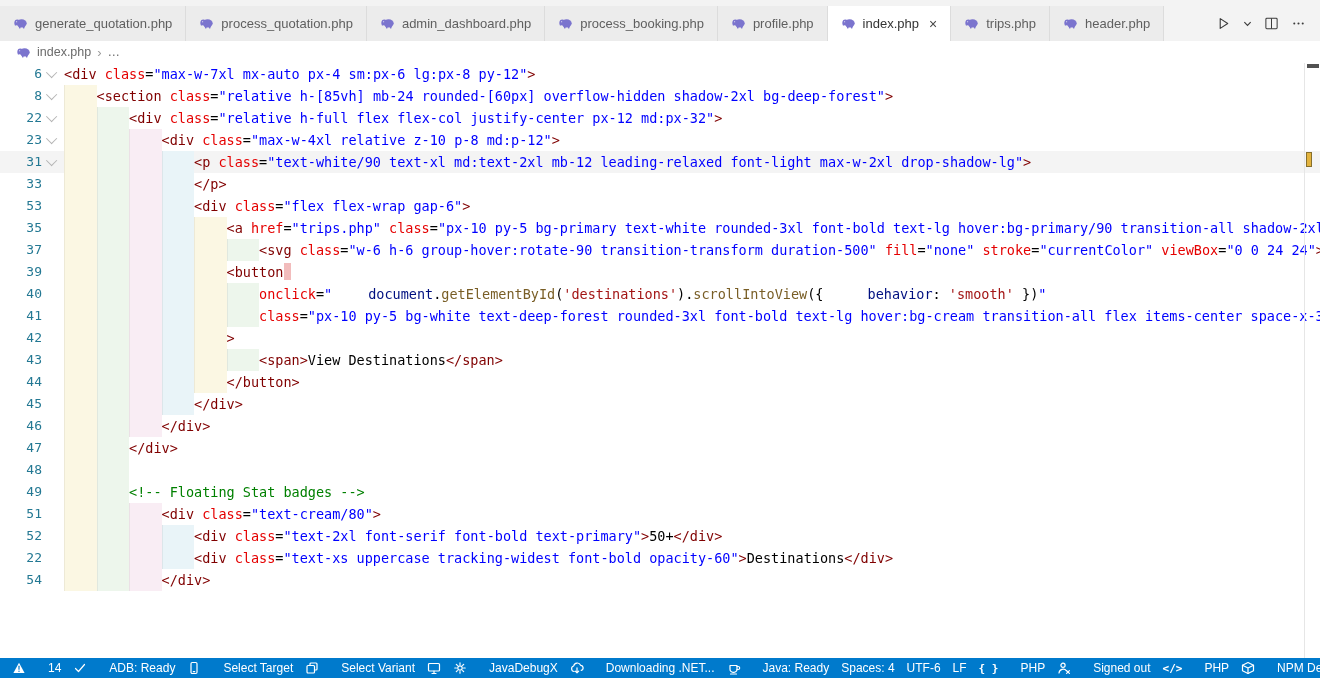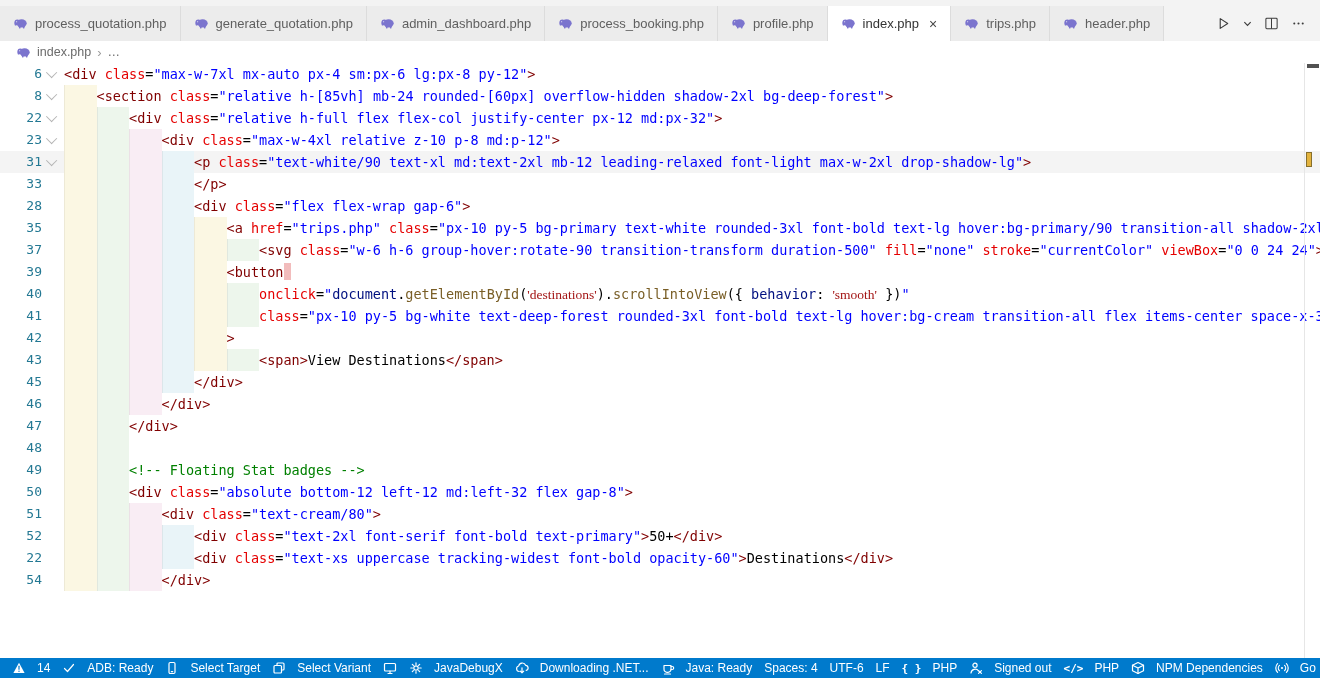--- a/index.html
+++ b/index.html
@@ -29,34 +29,34 @@
   .gutter{flex:0 0 64px;display:flex;}
   .num{width:42px;text-align:right;color:var(--line-number,#237893);font-size:13px;}
   .fold{width:22px;display:flex;align-items:center;justify-content:center;}
   .chev{width:7px;height:7px;border-left:1.4px solid #b4b4b4;border-bottom:1.4px solid #b4b4b4;
         transform:rotate(-45deg) translateY(-2px);}
   .lc{display:flex;flex:1;min-width:0;overflow:hidden;}
   .band{flex:0 0 4ch;height:22px;box-shadow:inset 1px 0 0 rgba(0,0,0,0.055);}
   .code-text{white-space:pre;}
   .tk-t{color:var(--tag,#800000);} .tk-a{color:var(--attr,#e50000);}
   .tk-s{color:var(--string,#0000ff);} .tk-x{color:var(--plain,#000);}
-  .tk-c{color:var(--comment,#008000);} .tk-v{color:var(--js-var,#001080);}
-  .tk-f{color:var(--js-fn,#795e26);} .tk-r{color:var(--js-str,#a31515);font-family:Liberation Serif, serif;}
+  .tk-c{color:var(--comment,#008000);} .tk-v{color:var(--js-var,#001080);margin-left:36px;}
+  .tk-f{color:var(--js-fn,#795e26);} .tk-r{color:var(--js-str,#a31515);}
   .cursor-block{display:inline-block;width:7px;height:17px;background:#f2bcbc;vertical-align:-3px;margin-left:1px;}
 
   .ruler{position:absolute;top:0;right:0;width:15px;height:100%;border-left:1px solid #e6e6e6;}
   .scroll-marker{position:absolute;top:1px;left:2px;width:12px;height:4px;background:#515151;}
   .warn-marker{position:absolute;top:89px;left:1px;width:6px;height:15px;
                background:var(--warning-marker,#e3b33e);border:1px solid #876f2c;box-sizing:border-box;}
 
   
   .statusbar{height:20px;background:var(--statusbar-bg,#007acc);color:#fff;display:flex;
              justify-content:space-between;align-items:center;padding:0 6px;font-size:12px;}
   .sb-group{display:flex;align-items:center;height:100%;}
-  .sb-item{display:flex;align-items:center;gap:11px;padding:0 6px;height:100%;white-space:nowrap;cursor:default;}
+  .sb-item{display:flex;align-items:center;gap:22px;padding:0 6px;height:100%;white-space:nowrap;cursor:default;}
   .sb-item svg{display:block;}
   .icon-wrap{position:relative;display:flex;align-items:center;}
   .sb-text-icon{font-family:"DejaVu Sans Mono",monospace;font-size:11px;font-weight:bold;}
 </style>
 </head>
 <body>
 
 <div class="app">
   <div class="tabbar">
     <div class="tabs">
@@ -64,34 +64,34 @@
           <span class="ticon">
             <svg width="15" height="15" viewBox="0 0 16 16" fill="currentColor">
               <ellipse cx="9.2" cy="7.8" rx="5.4" ry="4.4"></ellipse>
               <circle cx="4.6" cy="6.8" r="3.1"></circle>
               <path d="M2.7 6C1.6 6.9 1.3 9 2.2 10.4l1.5-.9c-.5-.8-.5-2 0-2.7z"></path>
               <rect x="6.3" y="10.2" width="1.8" height="3" rx=".6"></rect>
               <rect x="10.5" y="10.2" width="1.8" height="3" rx=".6"></rect>
               <circle cx="3.9" cy="6.1" r=".55" fill="#fff"></circle>
             </svg>
           </span>
+          <span>generate_quotation.php</span>
+        </div>
+        <div class="tab">
+          <span class="ticon">
+            <svg width="15" height="15" viewBox="0 0 16 16" fill="currentColor">
+              <ellipse cx="9.2" cy="7.8" rx="5.4" ry="4.4"></ellipse>
+              <circle cx="4.6" cy="6.8" r="3.1"></circle>
+              <path d="M2.7 6C1.6 6.9 1.3 9 2.2 10.4l1.5-.9c-.5-.8-.5-2 0-2.7z"></path>
+              <rect x="6.3" y="10.2" width="1.8" height="3" rx=".6"></rect>
+              <rect x="10.5" y="10.2" width="1.8" height="3" rx=".6"></rect>
+              <circle cx="3.9" cy="6.1" r=".55" fill="#fff"></circle>
+            </svg>
+          </span>
           <span>process_quotation.php</span>
-        </div>
-        <div class="tab">
-          <span class="ticon">
-            <svg width="15" height="15" viewBox="0 0 16 16" fill="currentColor">
-              <ellipse cx="9.2" cy="7.8" rx="5.4" ry="4.4"></ellipse>
-              <circle cx="4.6" cy="6.8" r="3.1"></circle>
-              <path d="M2.7 6C1.6 6.9 1.3 9 2.2 10.4l1.5-.9c-.5-.8-.5-2 0-2.7z"></path>
-              <rect x="6.3" y="10.2" width="1.8" height="3" rx=".6"></rect>
-              <rect x="10.5" y="10.2" width="1.8" height="3" rx=".6"></rect>
-              <circle cx="3.9" cy="6.1" r=".55" fill="#fff"></circle>
-            </svg>
-          </span>
-          <span>generate_quotation.php</span>
         </div>
         <div class="tab">
           <span class="ticon">
             <svg width="15" height="15" viewBox="0 0 16 16" fill="currentColor">
               <ellipse cx="9.2" cy="7.8" rx="5.4" ry="4.4"></ellipse>
               <circle cx="4.6" cy="6.8" r="3.1"></circle>
               <path d="M2.7 6C1.6 6.9 1.3 9 2.2 10.4l1.5-.9c-.5-.8-.5-2 0-2.7z"></path>
               <rect x="6.3" y="10.2" width="1.8" height="3" rx=".6"></rect>
               <rect x="10.5" y="10.2" width="1.8" height="3" rx=".6"></rect>
               <circle cx="3.9" cy="6.1" r=".55" fill="#fff"></circle>
@@ -284,21 +284,21 @@
           <div class="lc">
             <span class="band" style="background: rgb(251, 247, 227);"></span>
             <span class="band" style="background: rgb(237, 246, 236);"></span>
             <span class="band" style="background: rgb(249, 237, 244);"></span>
             <span class="band" style="background: rgb(233, 244, 248);"></span>
             <span class="code-text"><span class="tk-t">&lt;/p&gt;</span></span>
           </div>
         </div>
         <div class="line">
           <div class="gutter">
-            <div class="num">28</div>
+            <div class="num">53</div>
             <div class="fold"></div>
           </div>
           <div class="lc">
             <span class="band" style="background: rgb(251, 247, 227);"></span>
             <span class="band" style="background: rgb(237, 246, 236);"></span>
             <span class="band" style="background: rgb(249, 237, 244);"></span>
             <span class="band" style="background: rgb(233, 244, 248);"></span>
             <span class="code-text"><span class="tk-t">&lt;div</span><span class="tk-x"> </span><span class="tk-a">class</span><span class="tk-x">=</span><span class="tk-s">"flex flex-wrap gap-6"</span><span class="tk-t">&gt;</span></span>
           </div>
         </div>
@@ -399,20 +399,34 @@
             <span class="band" style="background: rgb(237, 246, 236);"></span>
             <span class="band" style="background: rgb(249, 237, 244);"></span>
             <span class="band" style="background: rgb(233, 244, 248);"></span>
             <span class="band" style="background: rgb(251, 247, 227);"></span>
             <span class="band" style="background: rgb(237, 246, 236);"></span>
             <span class="code-text"><span class="tk-t">&lt;span&gt;</span><span class="tk-x">View Destinations</span><span class="tk-t">&lt;/span&gt;</span></span>
           </div>
         </div>
         <div class="line">
           <div class="gutter">
+            <div class="num">44</div>
+            <div class="fold"></div>
+          </div>
+          <div class="lc">
+            <span class="band" style="background: rgb(251, 247, 227);"></span>
+            <span class="band" style="background: rgb(237, 246, 236);"></span>
+            <span class="band" style="background: rgb(249, 237, 244);"></span>
+            <span class="band" style="background: rgb(233, 244, 248);"></span>
+            <span class="band" style="background: rgb(251, 247, 227);"></span>
+            <span class="code-text"><span class="tk-t">&lt;/button&gt;</span></span>
+          </div>
+        </div>
+        <div class="line">
+          <div class="gutter">
             <div class="num">45</div>
             <div class="fold"></div>
           </div>
           <div class="lc">
             <span class="band" style="background: rgb(251, 247, 227);"></span>
             <span class="band" style="background: rgb(237, 246, 236);"></span>
             <span class="band" style="background: rgb(249, 237, 244);"></span>
             <span class="band" style="background: rgb(233, 244, 248);"></span>
             <span class="code-text"><span class="tk-t">&lt;/div&gt;</span></span>
           </div>
@@ -453,31 +467,20 @@
         </div>
         <div class="line">
           <div class="gutter">
             <div class="num">49</div>
             <div class="fold"></div>
           </div>
           <div class="lc">
             <span class="band" style="background: rgb(251, 247, 227);"></span>
             <span class="band" style="background: rgb(237, 246, 236);"></span>
             <span class="code-text"><span class="tk-c">&lt;!-- Floating Stat badges --&gt;</span></span>
-          </div>
-        </div>
-        <div class="line">
-          <div class="gutter">
-            <div class="num">50</div>
-            <div class="fold"></div>
-          </div>
-          <div class="lc">
-            <span class="band" style="background: rgb(251, 247, 227);"></span>
-            <span class="band" style="background: rgb(237, 246, 236);"></span>
-            <span class="code-text"><span class="tk-t">&lt;div</span><span class="tk-x"> </span><span class="tk-a">class</span><span class="tk-x">=</span><span class="tk-s">"absolute bottom-12 left-12 md:left-32 flex gap-8"</span><span class="tk-t">&gt;</span></span>
           </div>
         </div>
         <div class="line">
           <div class="gutter">
             <div class="num">51</div>
             <div class="fold"></div>
           </div>
           <div class="lc">
             <span class="band" style="background: rgb(251, 247, 227);"></span>
             <span class="band" style="background: rgb(237, 246, 236);"></span>

